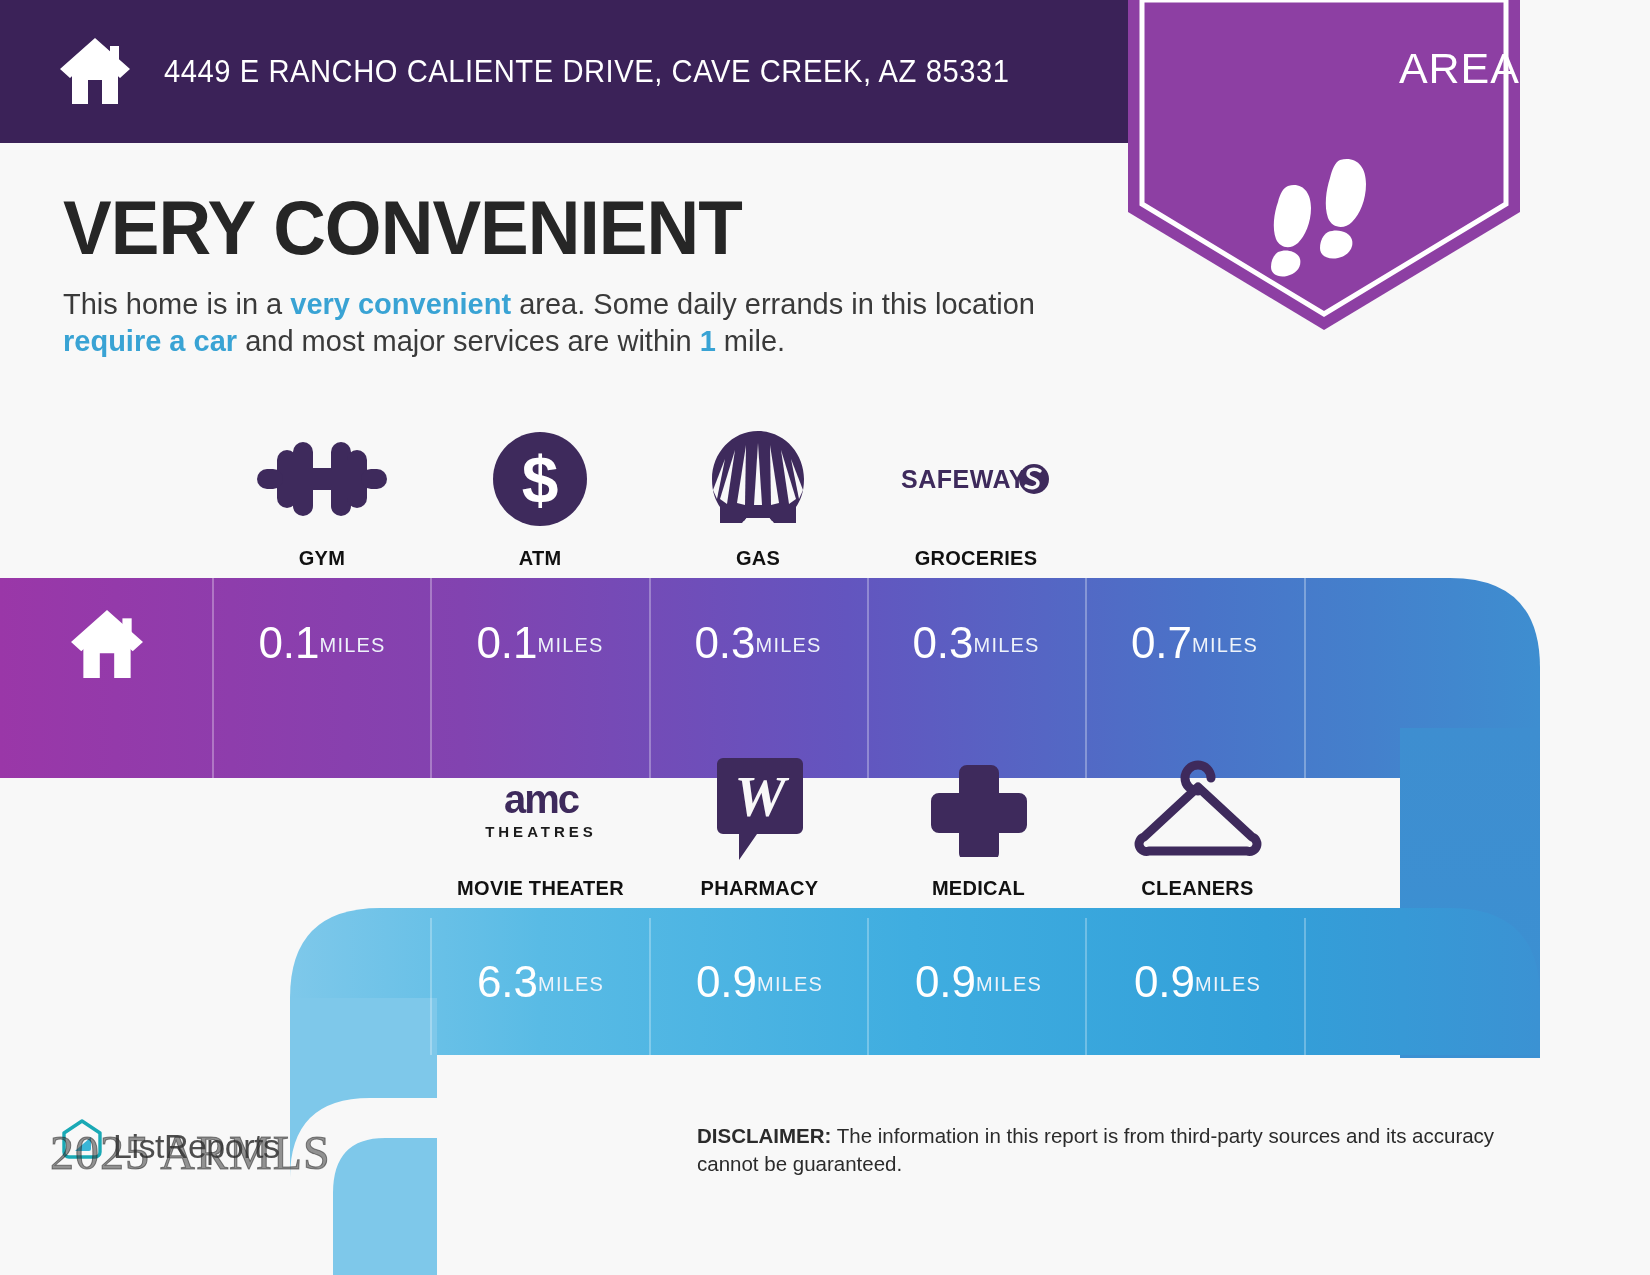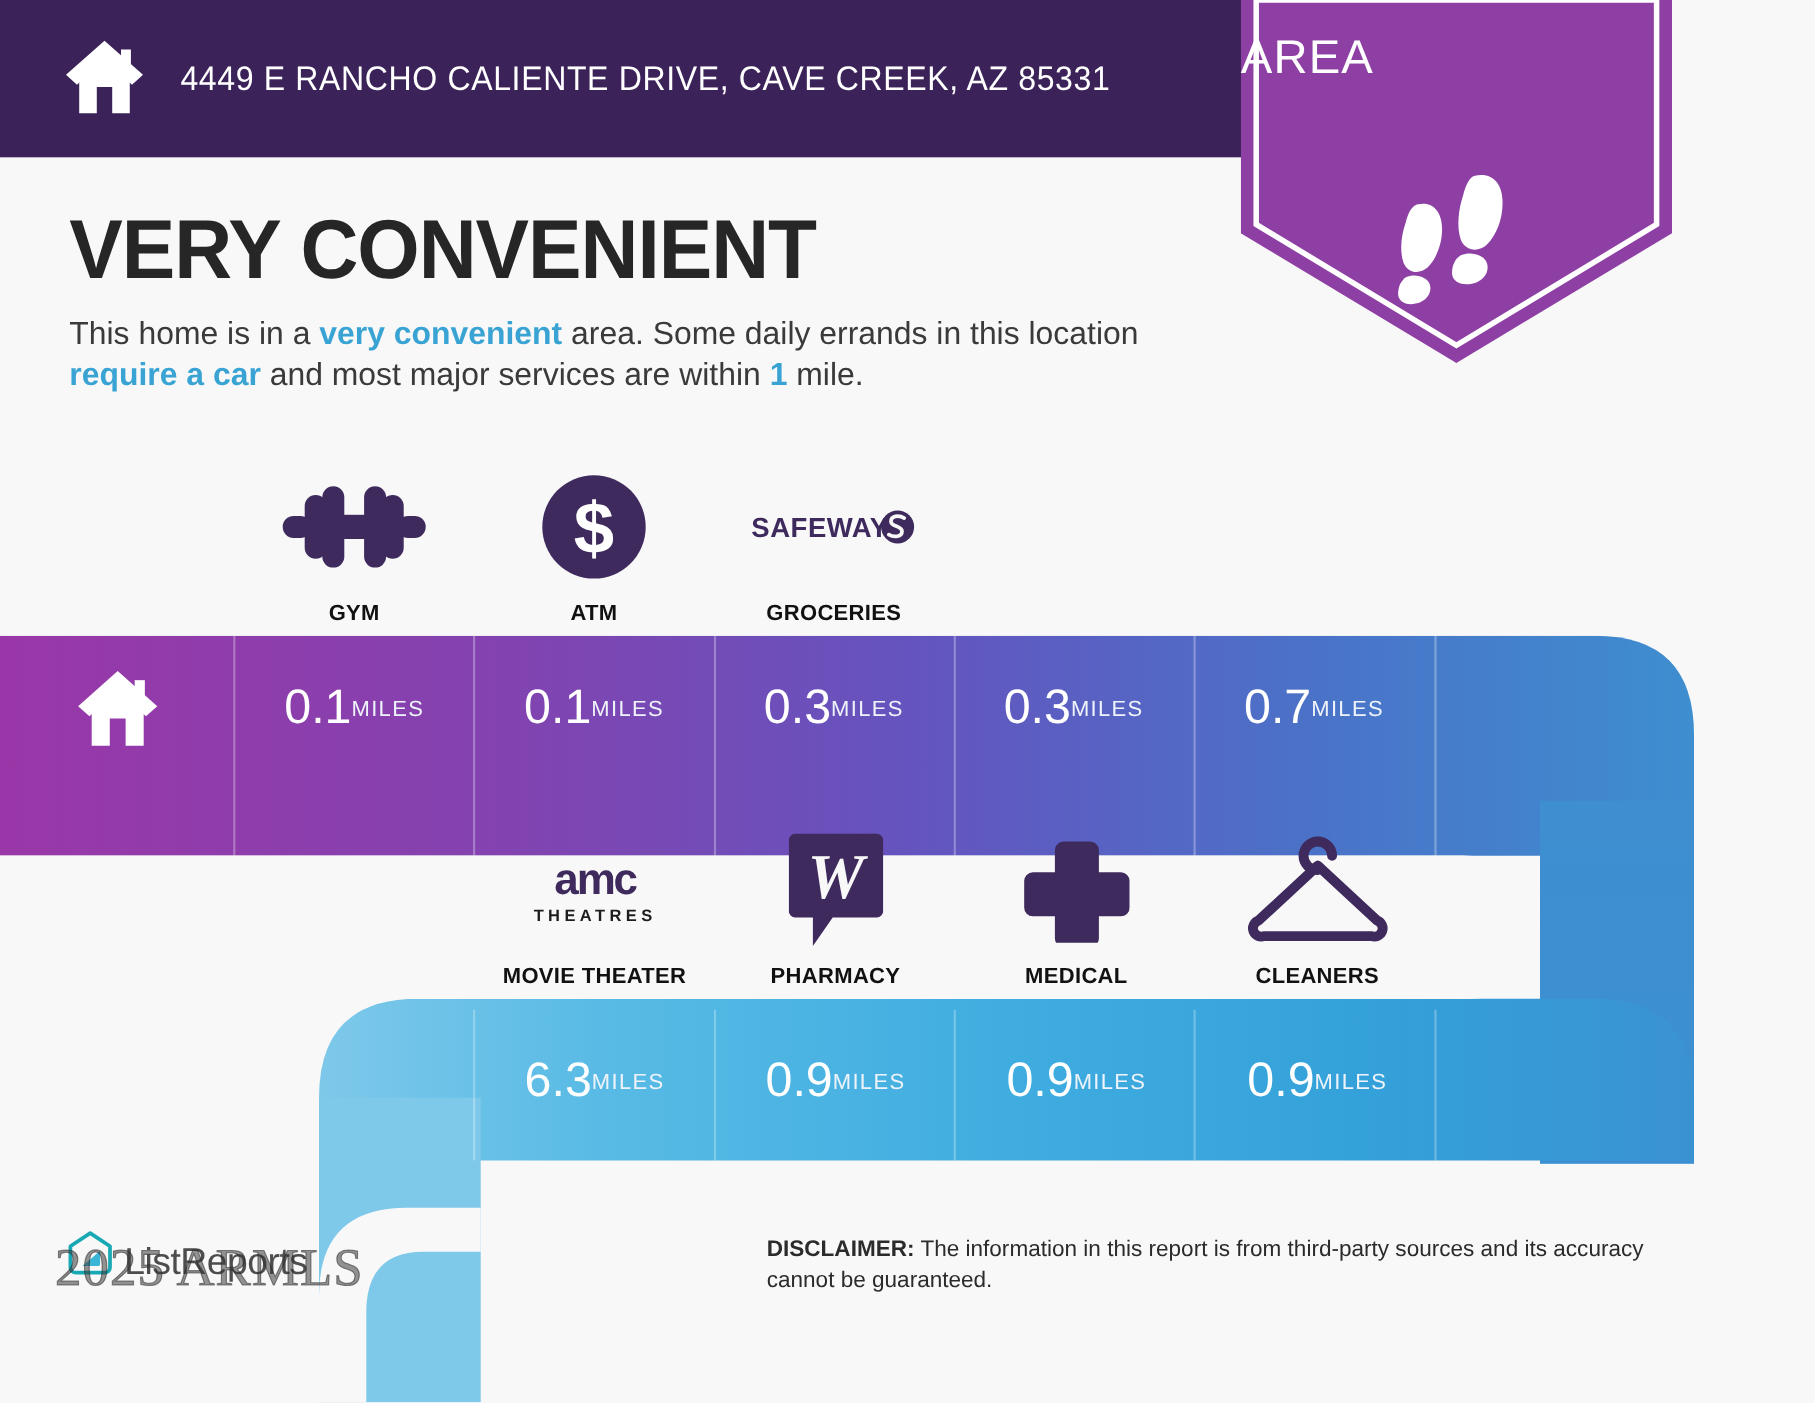--- a/index.html
+++ b/index.html
@@ -17,21 +17,21 @@
   .header-home{margin-left:58px;margin-right:32px;display:block;}
   .header-address{
     color:#ffffff;font-size:31px;letter-spacing:.6px;font-weight:400;
     white-space:nowrap;transform:scaleX(.94);transform-origin:left center;
   }
 
   
   .badge{position:absolute;left:1128px;top:0;width:392px;height:330px;}
   .badge svg{display:block;}
   .badge-text{
-    position:absolute;left:0;top:28px;width:392px;text-align:left;
+    position:absolute;left:0;top:44px;width:392px;text-align:right;
     color:#fff;font-size:43px;line-height:48px;letter-spacing:1px;
   }
 
   
   .headline{
     position:absolute;left:63px;top:186px;
     font-size:76px;line-height:84px;font-weight:bold;color:#262626;
     letter-spacing:-1px;transform:scaleX(.96);transform-origin:left center;
   }
   .subline{
@@ -208,20 +208,38 @@
   <div class="icol" style="width:218px;">
     <div class="icon-wrap">
       <svg width="98" height="98" viewBox="0 0 98 98">
         <circle cx="49" cy="49" r="47" fill="#3e2a5c"></circle>
         <text x="49" y="73" text-anchor="middle" font-family="Liberation Sans, sans-serif" font-size="66" font-weight="bold" fill="#ffffff">$</text>
       </svg>
     </div>
     <div class="icon-label">ATM</div>
   </div>
 
+  <div class="icol" style="width:218px;">
+    <div class="icon-wrap">
+      <svg width="104" height="100" viewBox="0 0 104 100">
+        <path d="M52 2 C26 2 6 24 6 50 c0 14 4 22 8 28 l0 16 h22 l4 -5 h24 l4 5 h22 l0 -16 c4 -6 8 -14 8 -28 C98 24 78 2 52 2 Z" fill="#3e2a5c"></path>
+        <g fill="#f8f8f8">
+          <path d="M52 14 l4 62 h-8 Z"></path>
+          <path d="M40 16 l-1 60 l-8 -2 Z"></path>
+          <path d="M64 16 l1 60 l8 -2 Z"></path>
+          <path d="M29 21 l-8 54 l-7 -5 Z"></path>
+          <path d="M75 21 l8 54 l7 -5 Z"></path>
+          <path d="M19 30 l-8 40 l-4 -9 Z"></path>
+          <path d="M85 30 l8 40 l4 -9 Z"></path>
+        </g>
+        <path d="M16 80 h72 v12 h-22 l-4 -5 h-20 l-4 5 h-22 Z" fill="#3e2a5c"></path>
+      </svg>
+    </div>
+    <div class="icon-label">GAS</div>
+  </div>
 
   <div class="icol" style="width:218px;">
     <div class="icon-wrap">
       <svg width="150" height="42" viewBox="0 0 150 42">
         <text x="0" y="30" font-family="Liberation Sans, sans-serif" font-size="25" font-weight="bold" fill="#3e2a5c" letter-spacing="0.5">SAFEWAY</text>
         <circle cx="133" cy="21" r="15" fill="#3e2a5c"></circle>
         <path d="M139 13 c-5 -3 -12 -2 -12 3 c0 5 10 4 10 9 c0 5 -7 6 -12 3" fill="none" stroke="#f8f8f8" stroke-width="3.4" stroke-linecap="round"></path>
       </svg>
     </div>
     <div class="icon-label">GROCERIES</div>

